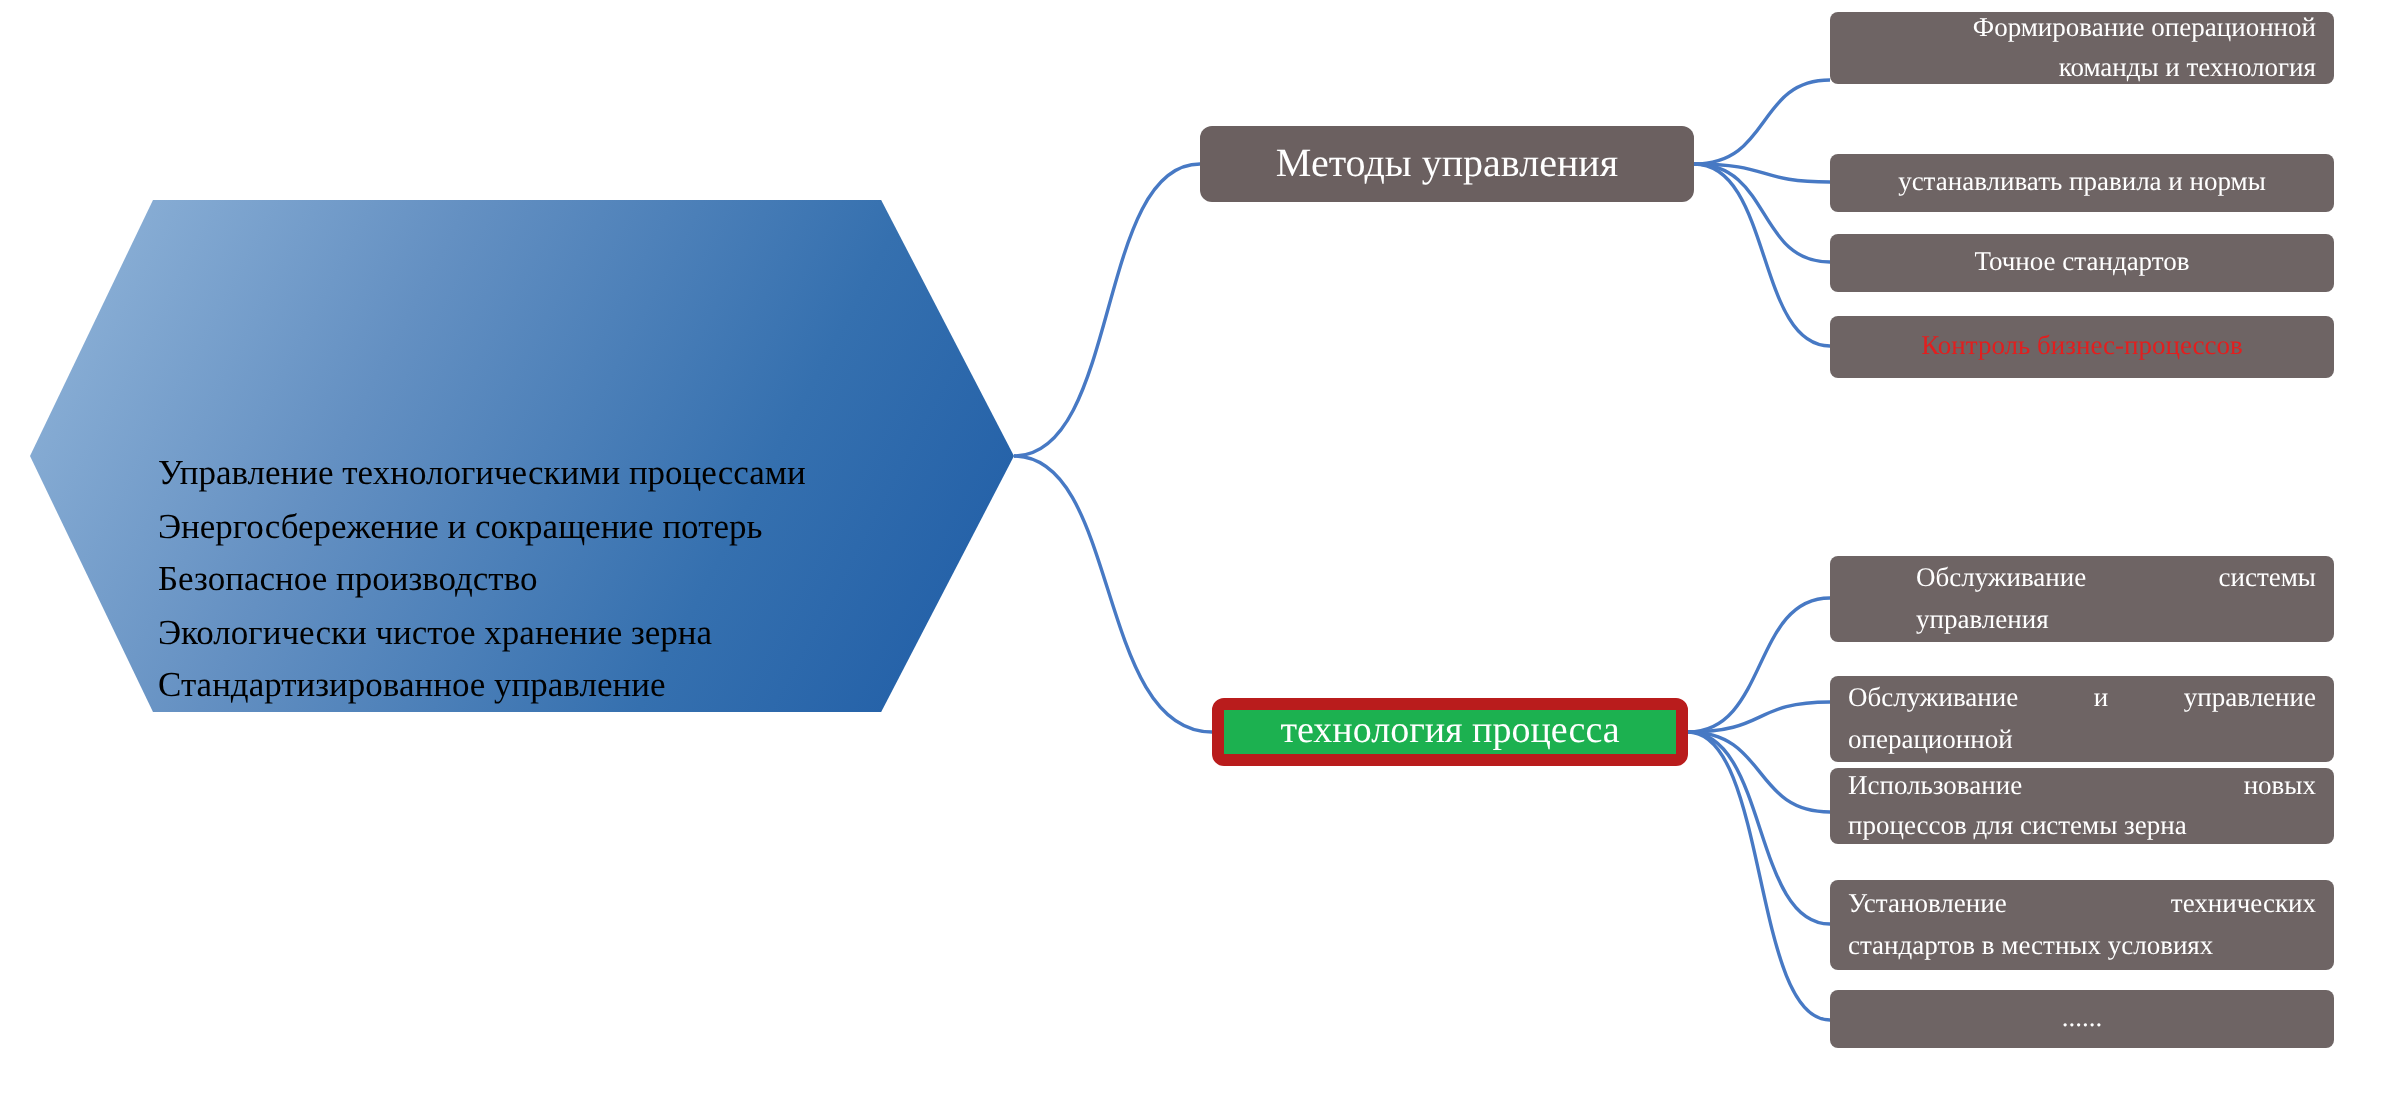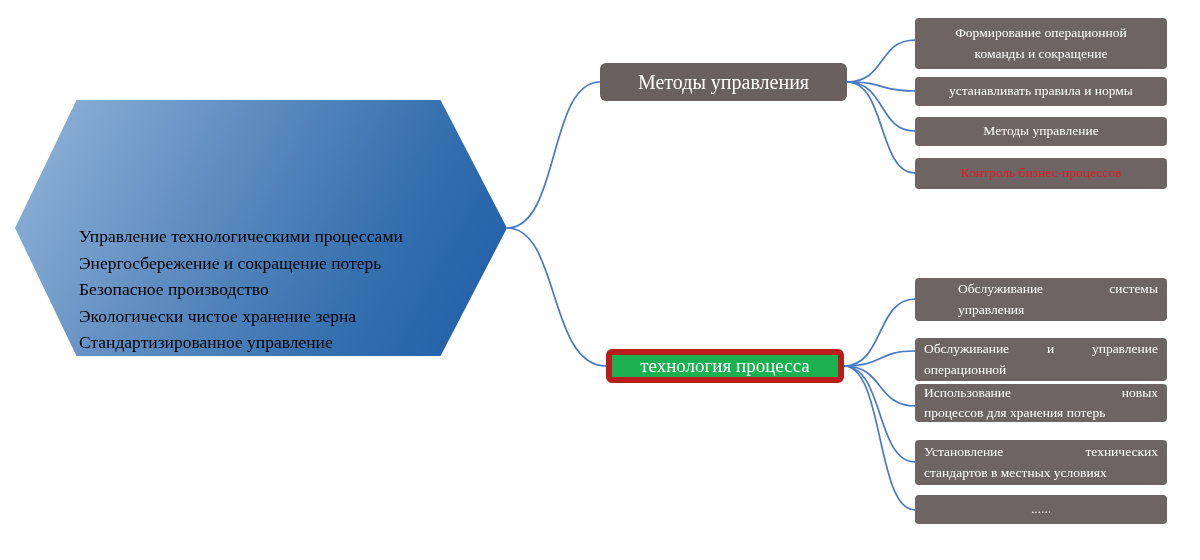--- a/index.html
+++ b/index.html
@@ -59,21 +59,21 @@
     font-size: 13.5px;
     line-height: 1.5;
     display: flex; flex-direction: column; justify-content: center;
   }
   .leaf-top .line { text-align: center; }
   .leaf-bottom .line-1 { text-align: justify; text-align-last: justify; }
   .leaf-bottom .line-2 { text-align: left; }
   .leaf--center .line-1 { text-align: center; text-align-last: center; }
   .leaf--red { color: #e31e1e; }
 
-  .l-t1 { top: 18px;  height: 51px; }
+  .l-t1 { top: 6px;  height: 36px; align-items: flex-end; }
   .l-t2 { top: 77px;  height: 29px; }
   .l-t3 { top: 117px; height: 29px; }
   .l-t4 { top: 158px; height: 31px; }
 
   .l-b1 { top: 278px; height: 43px; padding-left: 43px; }
   .l-b2 { top: 338px; height: 43px; }
   .l-b3 { top: 384px; height: 38px; }
   .l-b4 { top: 440px; height: 45px; }
   .l-b5 { top: 495px; height: 29px; }
 </style>
@@ -109,43 +109,43 @@
   <div class="branch branch-methods">
     <span>Методы управления</span>
   </div>
 
   <div class="branch branch-tech">
     <span>технология процесса</span>
   </div>
 
   <div class="leaf leaf-top l-t1">
     <div class="line line-1">Формирование операционной</div>
-    <div class="line line-2">команды и сокращение</div>
+    <div class="line line-2">команды и технология</div>
   </div>
   <div class="leaf leaf-top l-t2">
     <div class="line line-1">устанавливать правила и нормы</div>
   </div>
   <div class="leaf leaf-top l-t3">
-    <div class="line line-1">Методы управление</div>
+    <div class="line line-1">Точное стандартов</div>
   </div>
   <div class="leaf leaf-top leaf--red l-t4">
     <div class="line line-1">Контроль бизнес-процессов</div>
   </div>
 
   <div class="leaf leaf-bottom l-b1">
     <div class="line line-1">Обслуживание системы</div>
     <div class="line line-2">управления</div>
   </div>
   <div class="leaf leaf-bottom l-b2">
     <div class="line line-1">Обслуживание и управление</div>
     <div class="line line-2">операционной</div>
   </div>
   <div class="leaf leaf-bottom l-b3">
     <div class="line line-1">Использование новых</div>
-    <div class="line line-2">процессов для хранения потерь</div>
+    <div class="line line-2">процессов для системы зерна</div>
   </div>
   <div class="leaf leaf-bottom l-b4">
     <div class="line line-1">Установление технических</div>
     <div class="line line-2">стандартов в местных условиях</div>
   </div>
   <div class="leaf leaf-bottom leaf--center l-b5">
     <div class="line line-1">......</div>
   </div>
 
 </div>

